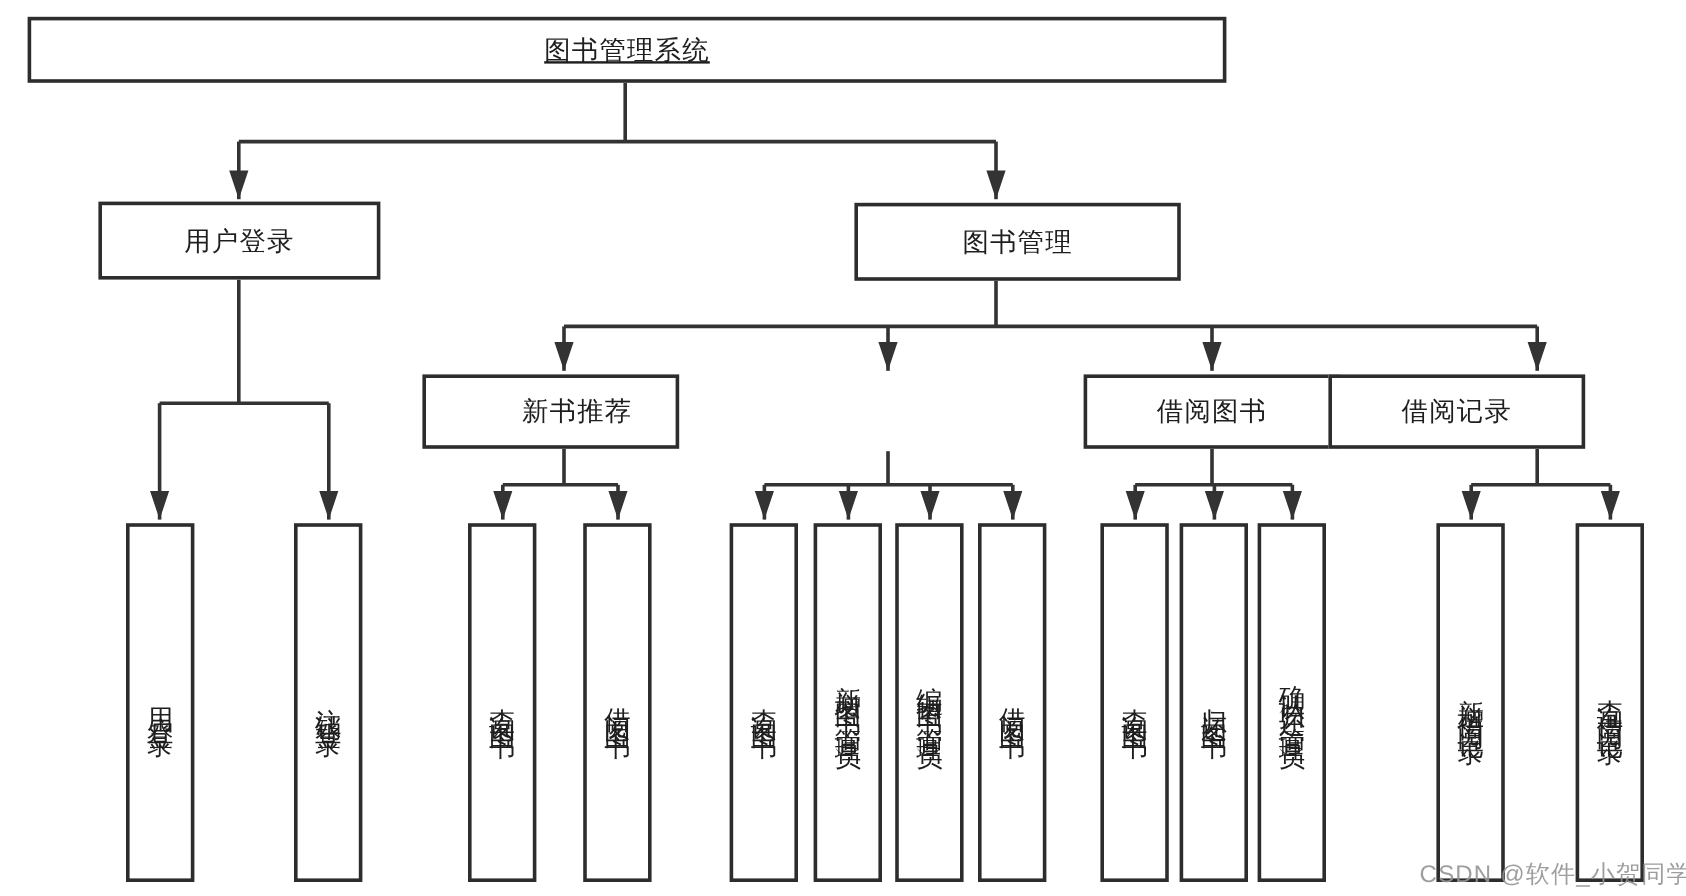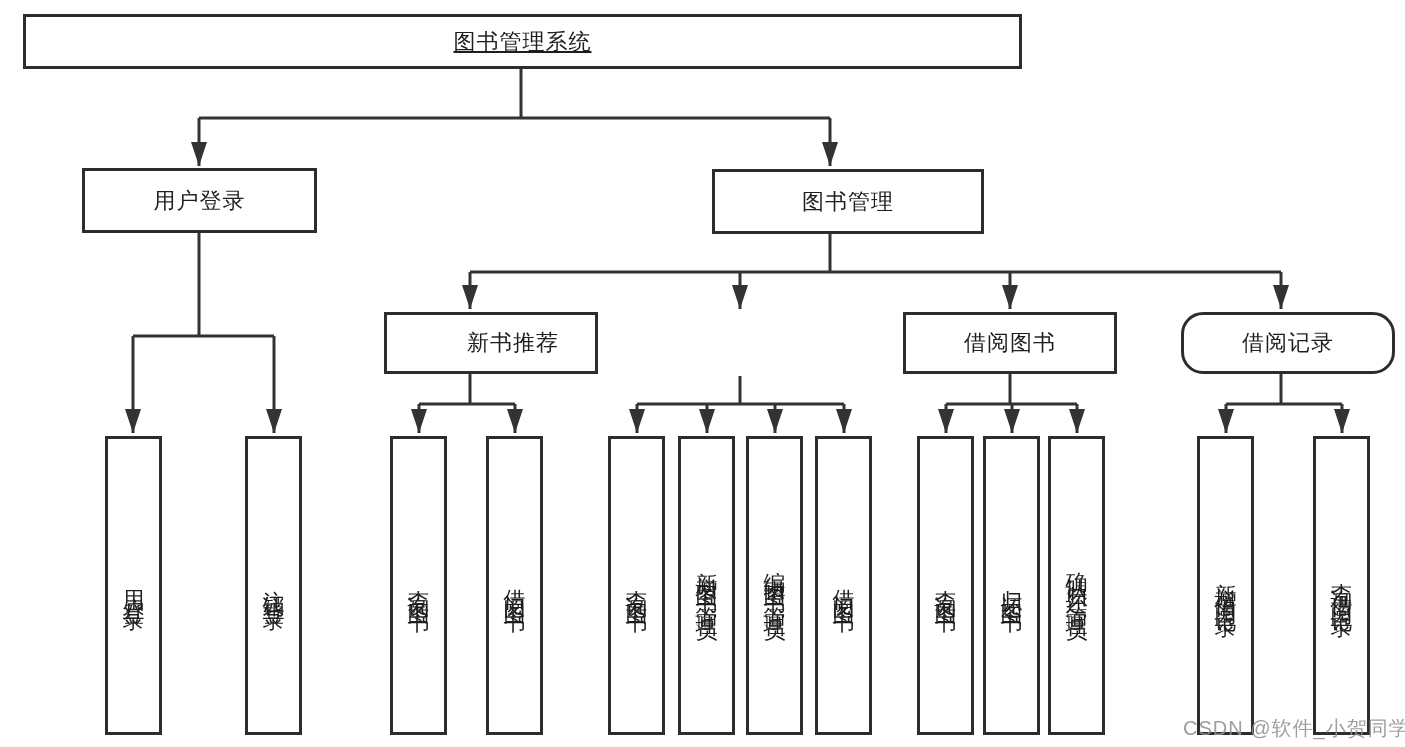--- a/index.html
+++ b/index.html
@@ -27,24 +27,24 @@
     justify-content: center;
     font-size: 22px;
     letter-spacing: 1px;
     text-align: center;
     white-space: nowrap;
   }
   .root-box  { left: 23px;  top: 14px;  width: 999px; height: 55px; text-decoration: underline; }
   .l2a       { left: 82px;  top: 168px; width: 235px; height: 65px; }
   .l2b       { left: 712px; top: 169px; width: 272px; height: 65px; }
   .l3        { top: 312px; width: 214px; height: 62px; }
-  .l3-1 { left: 384px; padding-left: 44px; }
+  .l3-1 { left: 352px; padding-left: 44px; }
   .l3-2 { left: 633px; }
   .l3-3 { left: 903px; }
-  .l3-4 { left: 1181px; border-radius: 22px; }
+  .l3-4 { left: 1107px; }
   .leaf {
     top: 436px; width: 57px; height: 299px;
     font-size: 22px;
   }
   .leaf span {
     writing-mode: vertical-rl;
     text-orientation: mixed;
     letter-spacing: 7px;
     line-height: 1.1;
     white-space: nowrap;

